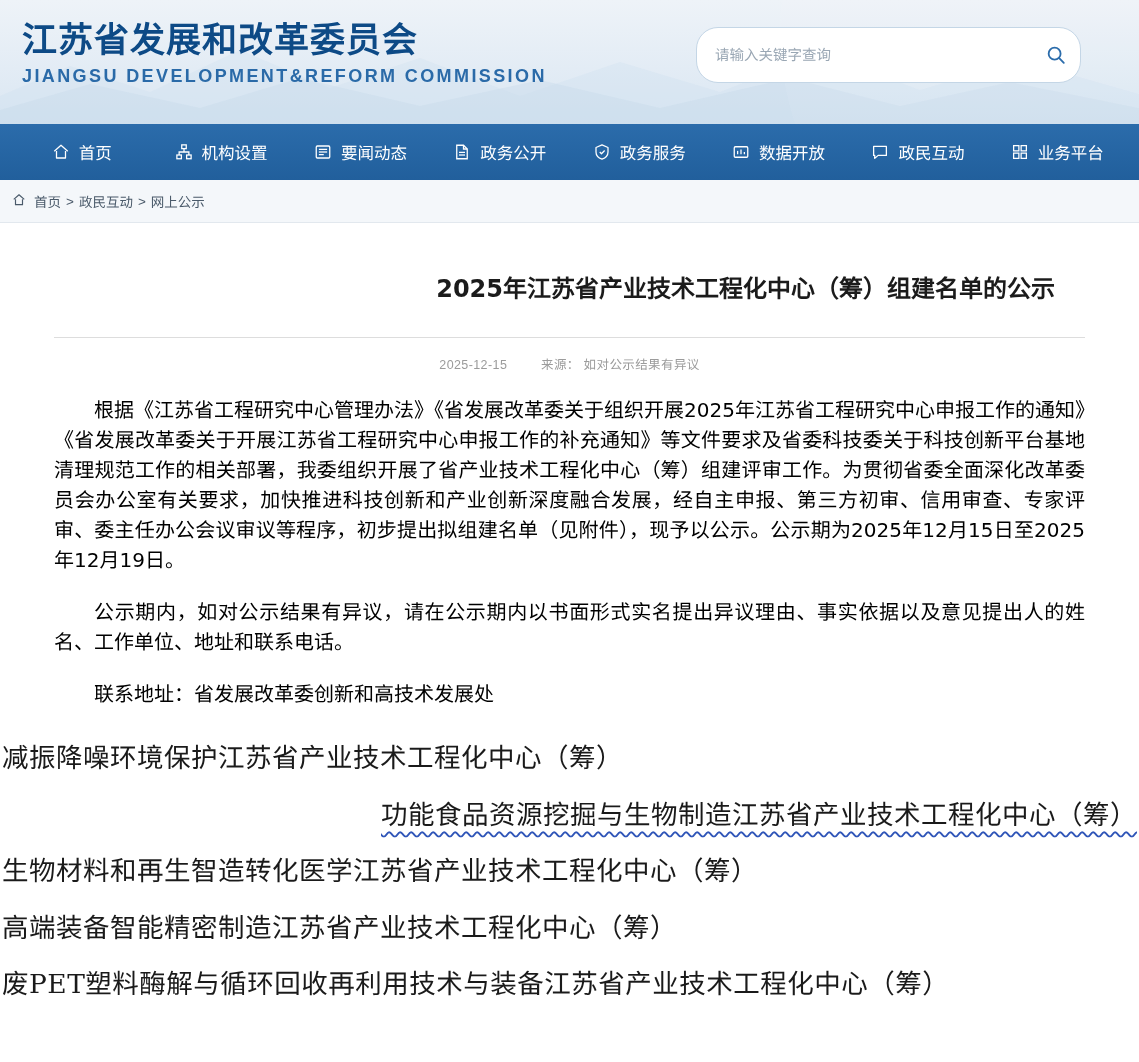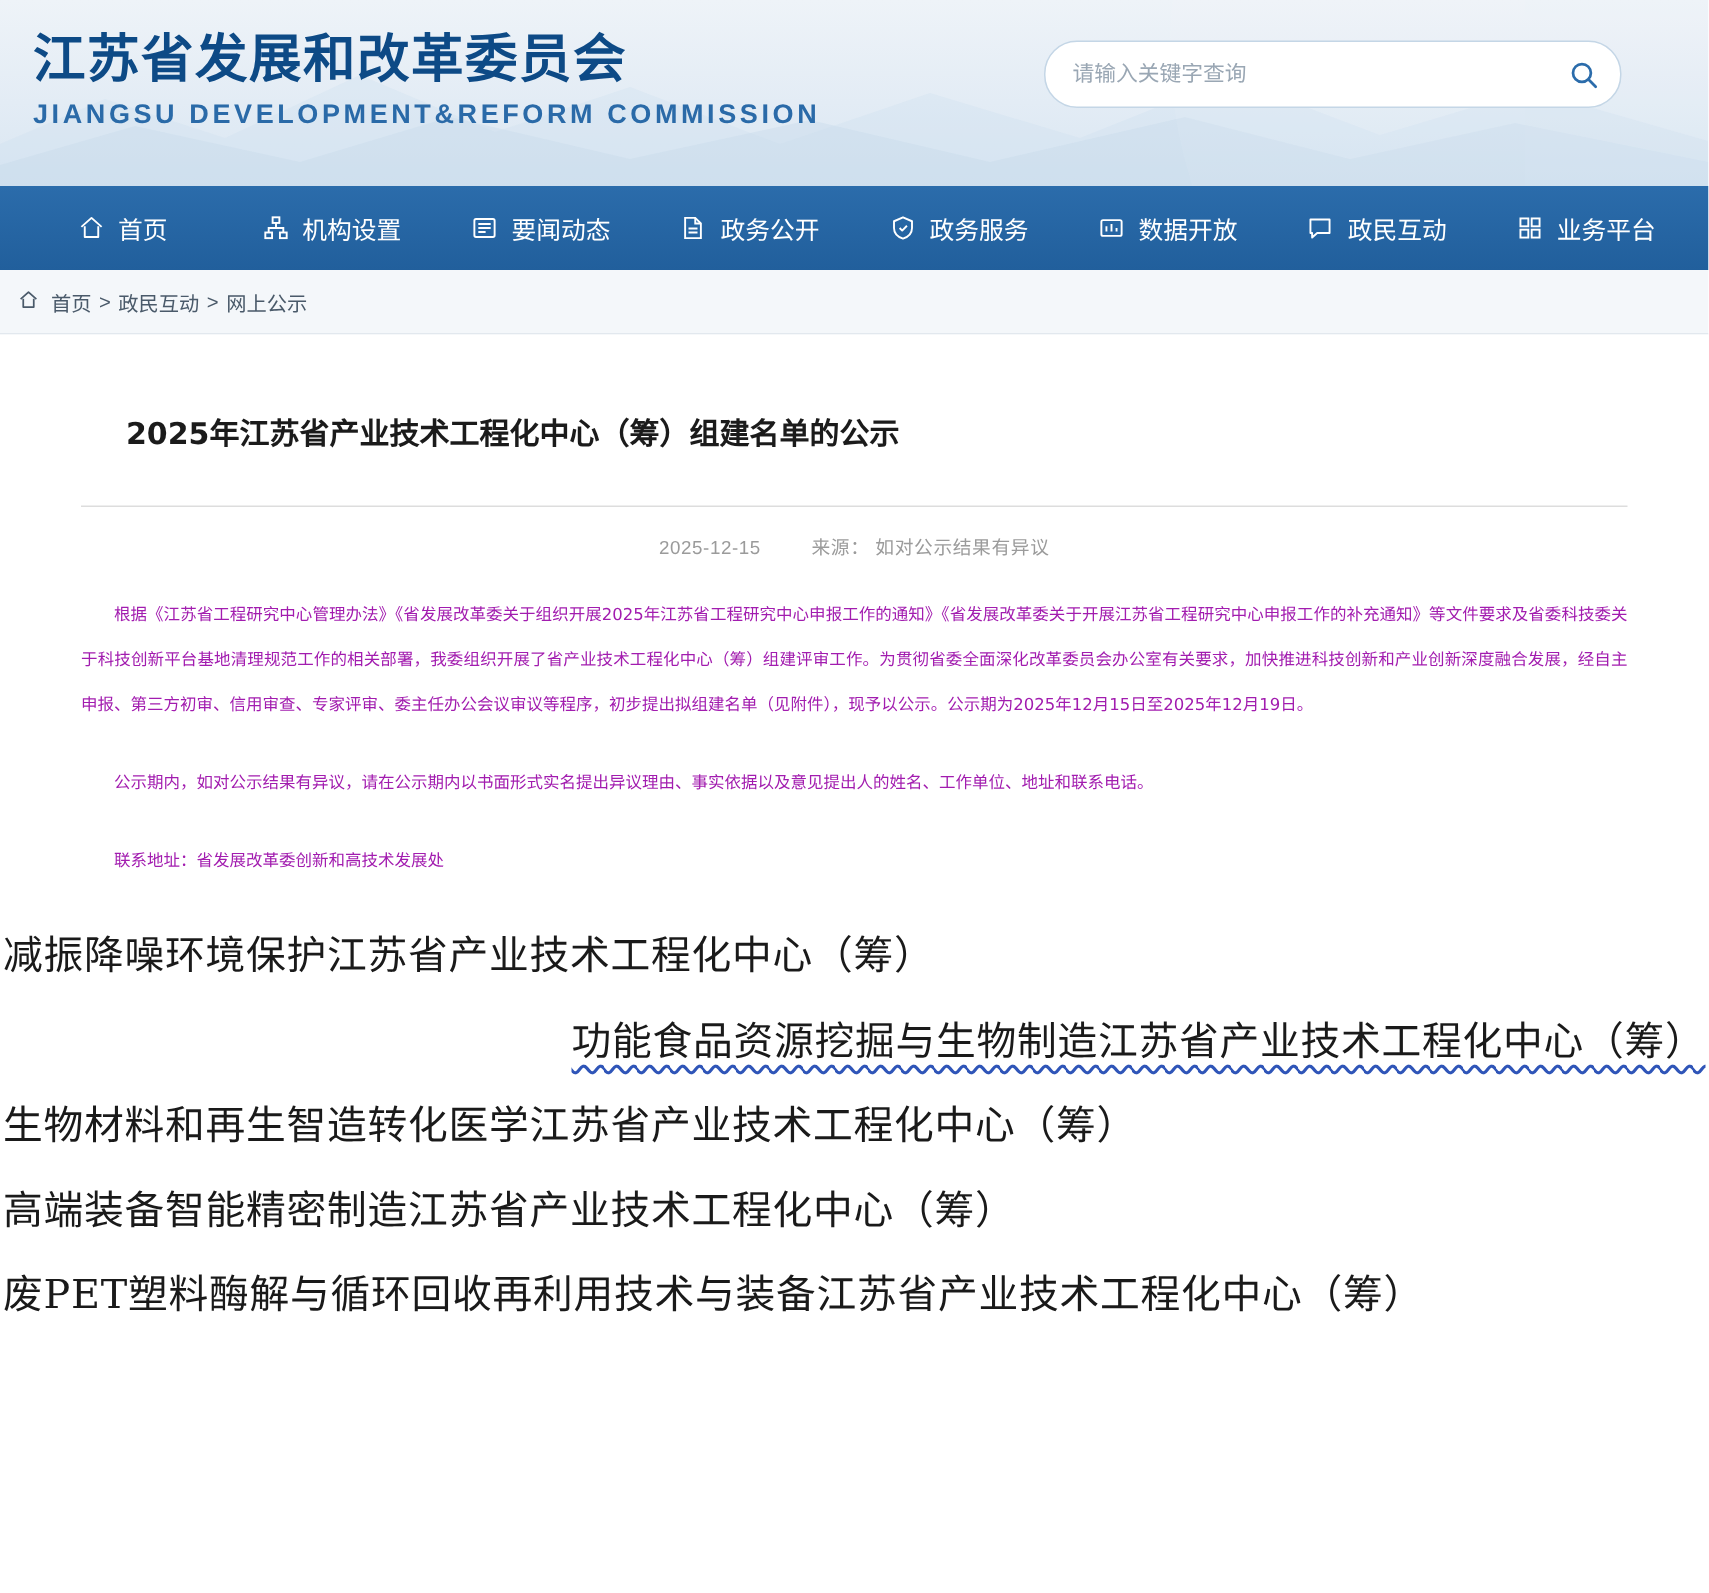--- a/index.html
+++ b/index.html
@@ -43,21 +43,21 @@
     letter-spacing: 2.4px;
     margin-top: 4px;
     font-weight: 600;
     white-space: nowrap;
   }
   .search-box {
     position: absolute;
     right: 58px;
     top: 27px;
     width: 385px;
-    height: 45px;
+    height: 56px;
     background: #ffffff;
     border: 1px solid #c4d6e6;
     border-radius: 22px;
     display: flex;
     align-items: center;
   }
   .search-input {
     flex: 1;
     border: none;
     outline: none;
@@ -121,44 +121,44 @@
   }
   .breadcrumb a { color: #4a5a6a; text-decoration: none; cursor: pointer; }
   .home-icon { margin-right: 3px; display: inline-block; }
 
   
   .page-body {
     background: #ffffff;
     padding: 0 54px;
   }
   .article-title {
-    text-align: left;
-    font-size: 20px;
+    text-align: right;
+    font-size: 24px;
     color: #1b1b1b;
     font-weight: bold;
     padding: 48px 30px 30px 30px;
     line-height: 36px;
     font-family: "DejaVu Sans", sans-serif;
   }
   .meta-rule {
     border-top: 1px solid #dddddd;
     margin: 0 0 0 0;
   }
   .article-meta {
     text-align: center;
     font-size: 12.5px;
     color: #9b9b9b;
     padding: 16px 0 22px 0;
     letter-spacing: .4px;
   }
   .article-meta .meta-sep { display: inline-block; width: 26px; }
   .para {
-    font-size: 11px;
+    font-size: 20px;
     line-height: 30px;
-    color: #a21caf;
+    color: #000000;
     text-align: justify;
     text-indent: 2em;
     margin-bottom: 22px;
     font-family: "DejaVu Sans", sans-serif;
   }
 
   
   .att-list {
     margin-top: 14px;
     padding: 0 2px;

